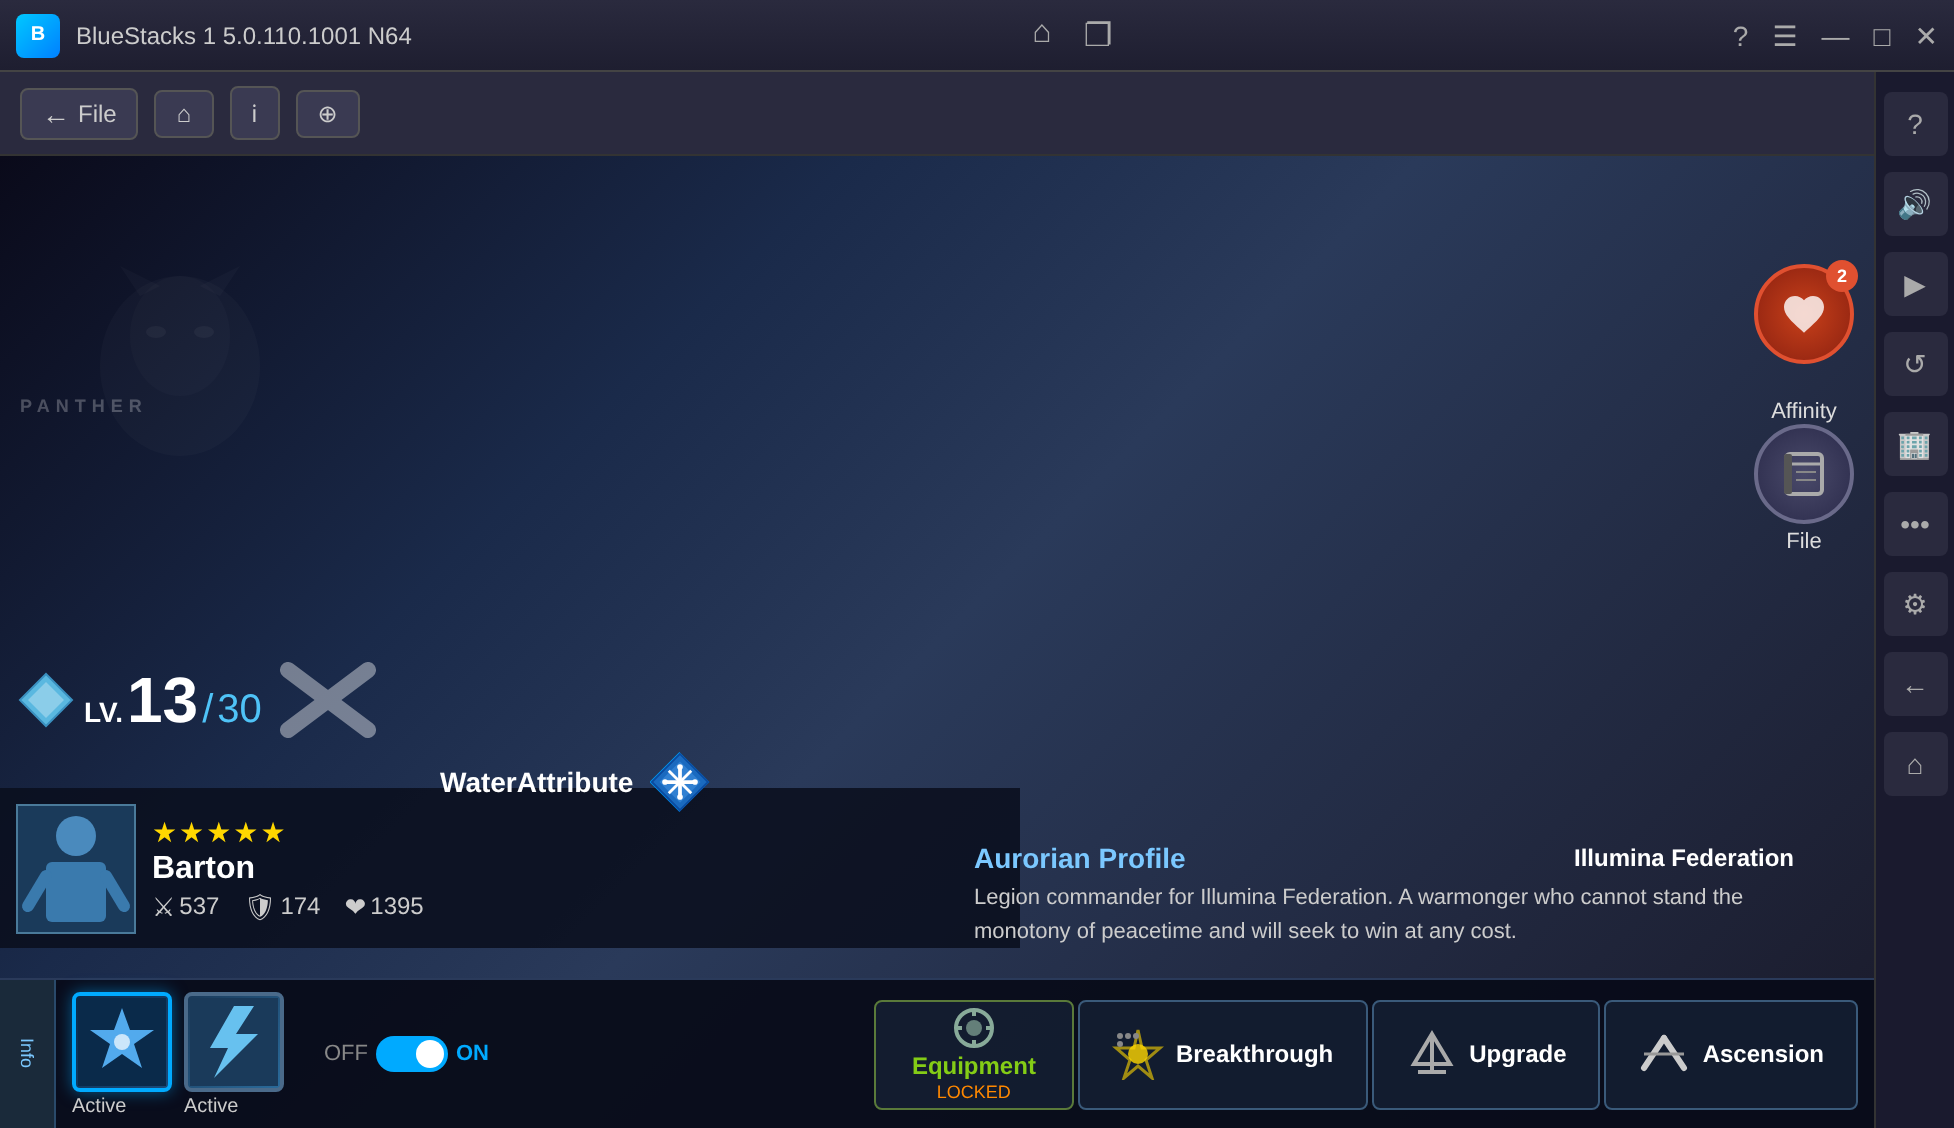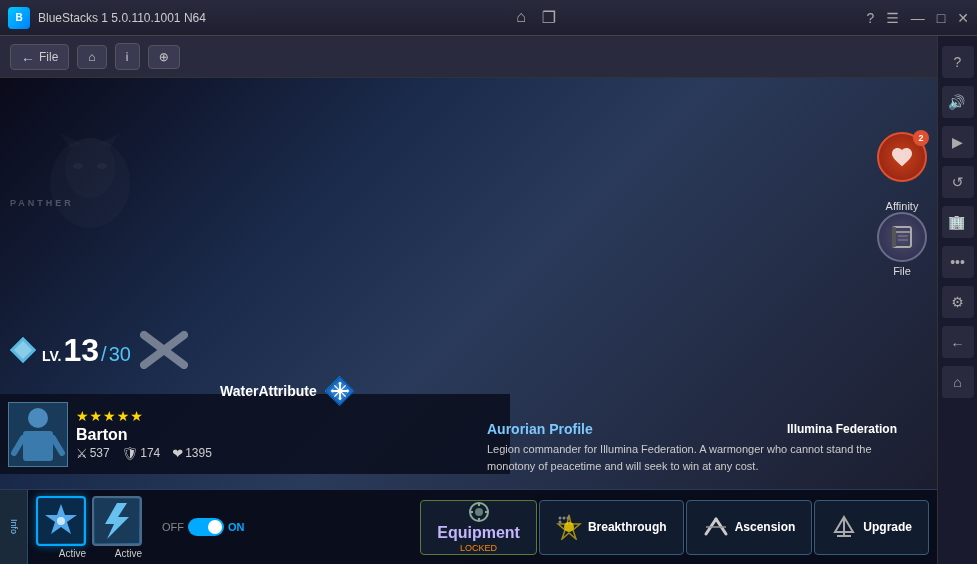--- a/index.html
+++ b/index.html
@@ -224,21 +224,21 @@
     #info-tab-text {
       color: #7bc8ff; font-size: 9px; writing-mode: vertical-rl; text-orientation: mixed;
     }
 
     
     #skill-icons {
       display: flex; gap: 6px; padding: 6px 8px;
       align-items: center;
     }
     .skill-icon-wrap {
-      display: flex; flex-direction: column; align-items: flex-end; gap: 2px;
+      display: flex; flex-direction: column; align-items: flex-start; gap: 2px;
     }
     .skill-icon {
       width: 50px; height: 50px;
       border-radius: 4px;
       overflow: hidden;
       border: 2px solid #4a6a8a;
       display: flex; align-items: center; justify-content: center;
       cursor: pointer;
     }
     .skill-icon.active-skill {
@@ -573,21 +573,21 @@
       <div class="action-btn" id="equipment-btn">
         <div style="display:flex; flex-direction:column; align-items:center; gap:1px;">
           <svg width="22" height="22" viewBox="0 0 22 22">
             <circle cx="11" cy="11" r="9" fill="none" stroke="#8a9" stroke-width="2"></circle>
             <circle cx="11" cy="11" r="4" fill="#8a9" opacity="0.7"></circle>
             <line x1="11" y1="2" x2="11" y2="5" stroke="#8a9" stroke-width="2"></line>
             <line x1="11" y1="17" x2="11" y2="20" stroke="#8a9" stroke-width="2"></line>
             <line x1="2" y1="11" x2="5" y2="11" stroke="#8a9" stroke-width="2"></line>
             <line x1="17" y1="11" x2="20" y2="11" stroke="#8a9" stroke-width="2"></line>
           </svg>
-          <span style="color:#c4b5fd; font-size:16px; font-weight:bold;">Equipment</span>
+          <span style="color:#84cc16; font-size:12px; font-weight:bold;">Equipment</span>
           <span id="equipment-locked" style="color:#ff8800; font-size:9px;">LOCKED</span>
         </div>
       </div>
 
       <div class="action-btn">
         <svg width="26" height="26" viewBox="0 0 26 26">
 
           <circle cx="13" cy="13" r="5" fill="#ffd700" opacity="0.8"></circle>
           <polygon points="13,1 15,10 24,10 17,16 20,25 13,19 6,25 9,16 2,10 11,10" fill="none" stroke="#ffd700" stroke-width="1.5" opacity="0.6"></polygon>
 
@@ -595,32 +595,32 @@
           <circle cx="8" cy="4" r="1.5" fill="#888"></circle>
           <circle cx="12" cy="4" r="1.5" fill="#888"></circle>
           <circle cx="4" cy="8" r="1.5" fill="#888"></circle>
         </svg>
         <span style="color:white; font-size:12px; font-weight:bold;">Breakthrough</span>
       </div>
 
       <div class="action-btn">
         <svg width="26" height="26" viewBox="0 0 26 26">
 
+          <polygon points="13,3 22,18 4,18" fill="none" stroke="#aaa" stroke-width="2"></polygon>
+          <line x1="13" y1="3" x2="13" y2="22" stroke="#aaa" stroke-width="2"></line>
+          <line x1="6" y1="22" x2="20" y2="22" stroke="#aaa" stroke-width="2"></line>
+        </svg>
+        <span style="color:white; font-size:12px; font-weight:bold;">Upgrade</span>
+      </div>
+
+      <div class="action-btn">
+        <svg width="26" height="26" viewBox="0 0 26 26">
+
           <line x1="3" y1="20" x2="13" y2="5" stroke="#ccc" stroke-width="3" stroke-linecap="round"></line>
           <line x1="23" y1="20" x2="13" y2="5" stroke="#ccc" stroke-width="3" stroke-linecap="round"></line>
           <line x1="3" y1="13" x2="23" y2="13" stroke="#999" stroke-width="1.5"></line>
         </svg>
         <span style="color:white; font-size:12px; font-weight:bold;">Ascension</span>
       </div>
-
-      <div class="action-btn">
-        <svg width="26" height="26" viewBox="0 0 26 26">
-
-          <polygon points="13,3 22,18 4,18" fill="none" stroke="#aaa" stroke-width="2"></polygon>
-          <line x1="13" y1="3" x2="13" y2="22" stroke="#aaa" stroke-width="2"></line>
-          <line x1="6" y1="22" x2="20" y2="22" stroke="#aaa" stroke-width="2"></line>
-        </svg>
-        <span style="color:white; font-size:12px; font-weight:bold;">Upgrade</span>
-      </div>
     </div>
   </div>
 
 </div>
 
 </body></html>

